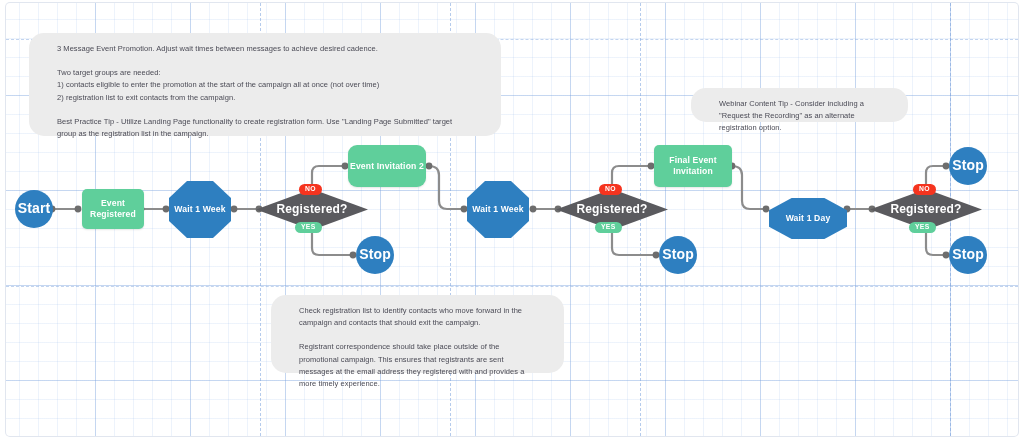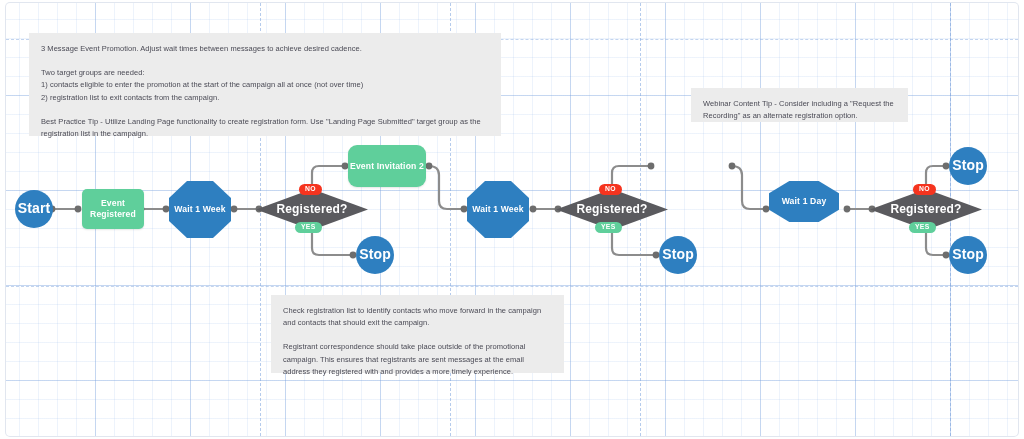--- a/index.html
+++ b/index.html
@@ -41,23 +41,24 @@
     width: 1012px;
   }
 
   
   .note {
     position: absolute;
     background: #ececec;
     color: #4a4a55;
     font-size: 7.5px;
     line-height: 1.62;
-    padding: 10px 12px;
+    padding: 10px 28px;
     white-space: pre-line;
     letter-spacing: 0.05px;
+    border-radius: 15px;
   }
 
   
   #edges { position: absolute; left:0; top:0; width: 1012px; height: 433px; }
   .edge { fill: none; stroke: #8c8c8c; stroke-width: 2.2; stroke-linecap: round; stroke-linejoin: round; }
   .port { fill: #6d6d6d; }
 
   
   .node {
     position: absolute;
@@ -191,24 +192,25 @@
   <div class="node n-diamond" style="left:250px; top:186px; width:112px; height:41px;">Registered?</div>
 
   <div class="node n-rect" style="left:342px; top:142px; width:78px; height:42px;border-radius:9px;">Event Invitation 2</div>
 
   <div class="node n-circle" style="left:350px; top:233px;">Stop</div>
 
   <div class="node n-oct" style="left:461px; top:178px; width:62px; height:57px;">Wait 1 Week</div>
 
   <div class="node n-diamond" style="left:550px; top:186px; width:112px; height:41px;">Registered?</div>
 
+  <div class="node n-rect" style="left:648px; top:142px; width:78px; height:42px;">Final Event Invitation</div>
 
   <div class="node n-circle" style="left:653px; top:233px;">Stop</div>
 
-  <div class="node n-oct" style="left:763px; top:178px; width:70px; height:41px;">Wait 1 Day</div>
+  <div class="node n-oct" style="left:763px; top:195px; width:78px; height:41px;">Wait 1 Day</div>
 
   <div class="node n-diamond" style="left:864px; top:186px; width:112px; height:41px;">Registered?</div>
 
   <div class="node n-circle" style="left:943px; top:144px;">Stop</div>
 
   <div class="node n-circle" style="left:943px; top:233px;">Stop</div>
 
   <div class="badge badge-no" style="left:293px; top:181px;">NO</div>
   <div class="badge badge-yes" style="left:289px; top:219px;">YES</div>
 

